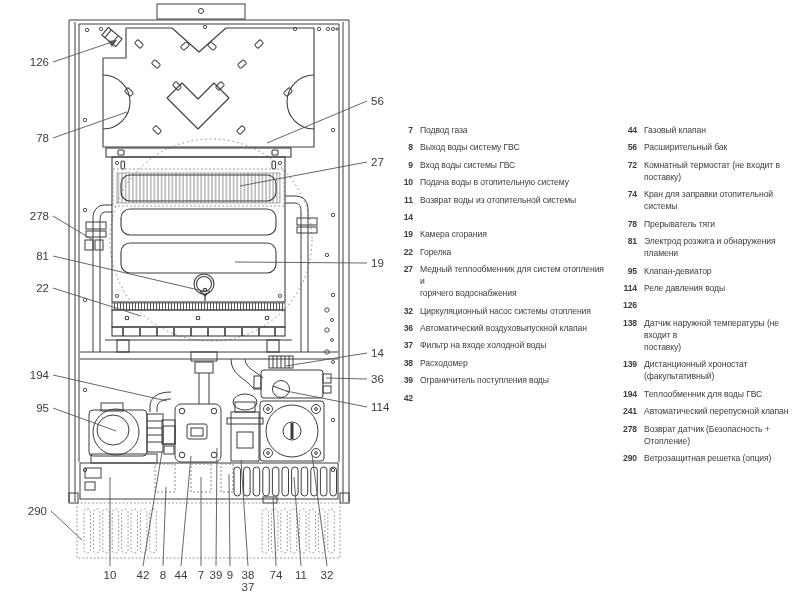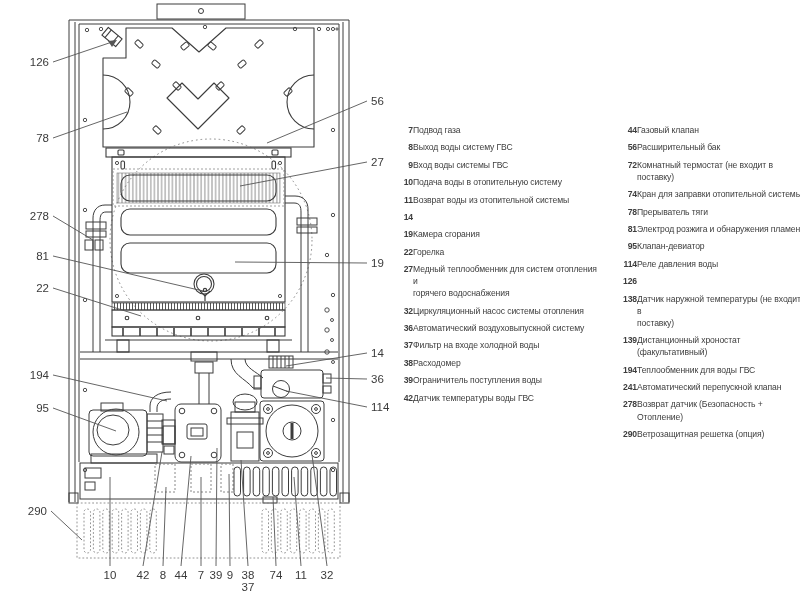--- a/index.html
+++ b/index.html
@@ -3,21 +3,21 @@
 <meta charset="utf-8">
 <style>
   html,body{margin:0;padding:0;}
   body{width:800px;height:598px;position:relative;background:#fff;overflow:hidden;
        font-family:"Liberation Sans",sans-serif;}
   .stage{position:absolute;left:5px;top:0;width:684px;height:598px;}
   svg{position:absolute;left:0;top:0;}
   .legend{position:absolute;color:#3d3d3d;font-size:8.6px;line-height:12.1px;letter-spacing:-0.1px;}
   .legend .lrow{display:flex;margin-bottom:5.3px;}
   .legend .lnum{font-weight:bold;text-align:right;flex:0 0 auto;}
-  .legend .ltxt{white-space:pre-line;}
+  .legend .ltxt{margin-left:7px;white-space:pre-line;}
   .legend.c1{left:392px;top:124px;width:214px;}
   .legend.c1 .lnum{width:16px;}
   .legend.c1 .ltxt{width:188px;}
   .legend.c2{left:608px;top:124px;width:192px;}
   .legend.c2 .lnum{width:24px;}
   .legend.c2 .ltxt{width:168px;}
   .co{font-size:11.5px;fill:#3a3a3a;}
 </style>
 </head>
 <body>
@@ -393,37 +393,36 @@
         <span class="lnum">27</span>
         <span class="ltxt">Медный теплообменник для систем отопления и
 горячего водоснабжения</span>
       </div>
       <div class="lrow">
         <span class="lnum">32</span>
         <span class="ltxt">Циркуляционный насос системы отопления</span>
       </div>
       <div class="lrow">
         <span class="lnum">36</span>
-        <span class="ltxt">Автоматический воздуховыпускной систему</span>
+        <span class="ltxt">Автоматический воздуховыпускной клапан</span>
       </div>
       <div class="lrow">
         <span class="lnum">37</span>
         <span class="ltxt">Фильтр на входе холодной воды</span>
       </div>
       <div class="lrow">
         <span class="lnum">38</span>
         <span class="ltxt">Расходомер</span>
       </div>
       <div class="lrow">
         <span class="lnum">39</span>
         <span class="ltxt">Ограничитель поступления воды</span>
       </div>
       <div class="lrow">
         <span class="lnum">42</span>
-        <span class="ltxt">Датчик температуры воды ГВС</span>
       </div>
     </div>
 <div class="legend c2">
       <div class="lrow">
         <span class="lnum">44</span>
         <span class="ltxt">Газовый клапан</span>
       </div>
       <div class="lrow">
         <span class="lnum">56</span>
         <span class="ltxt">Расширительный бак</span>

